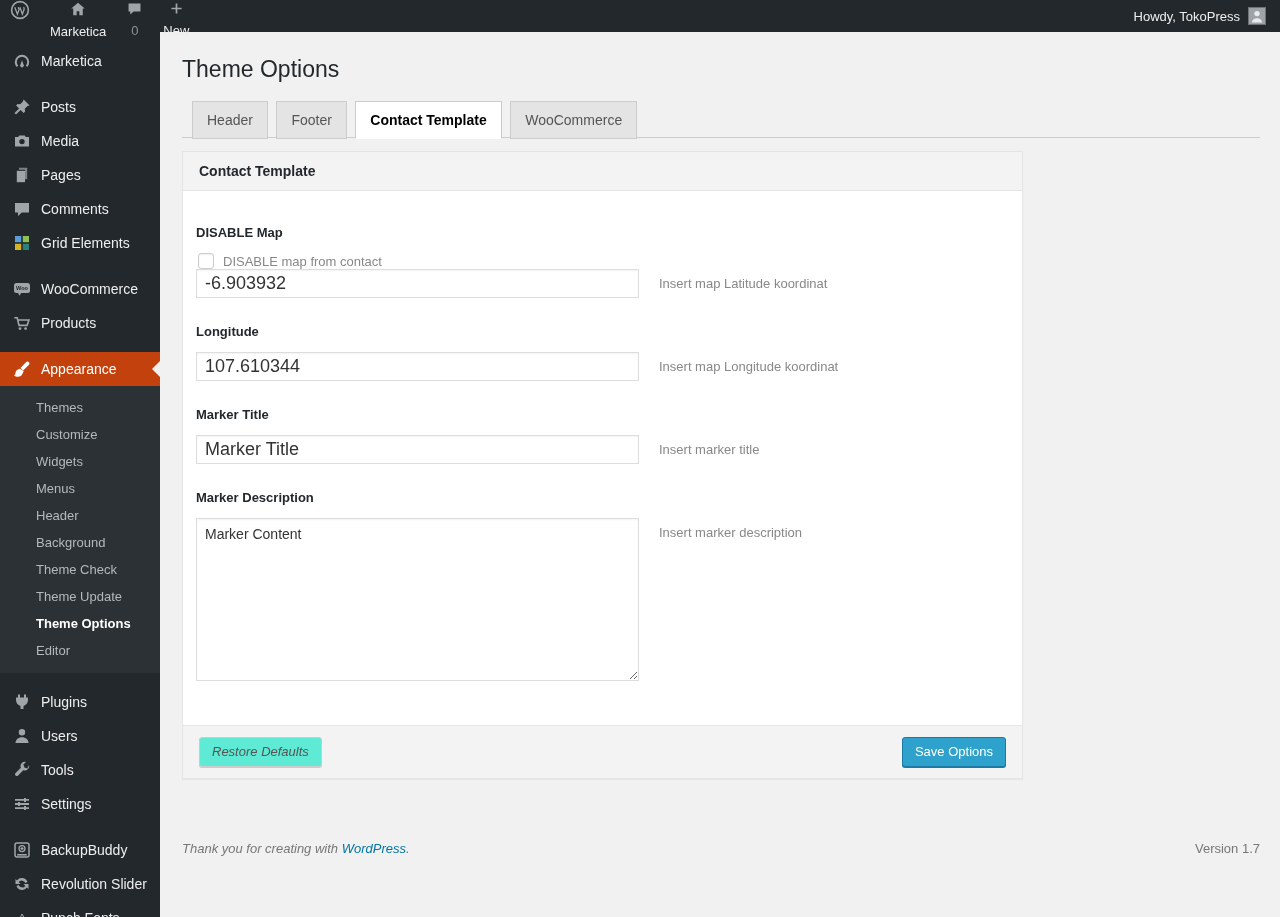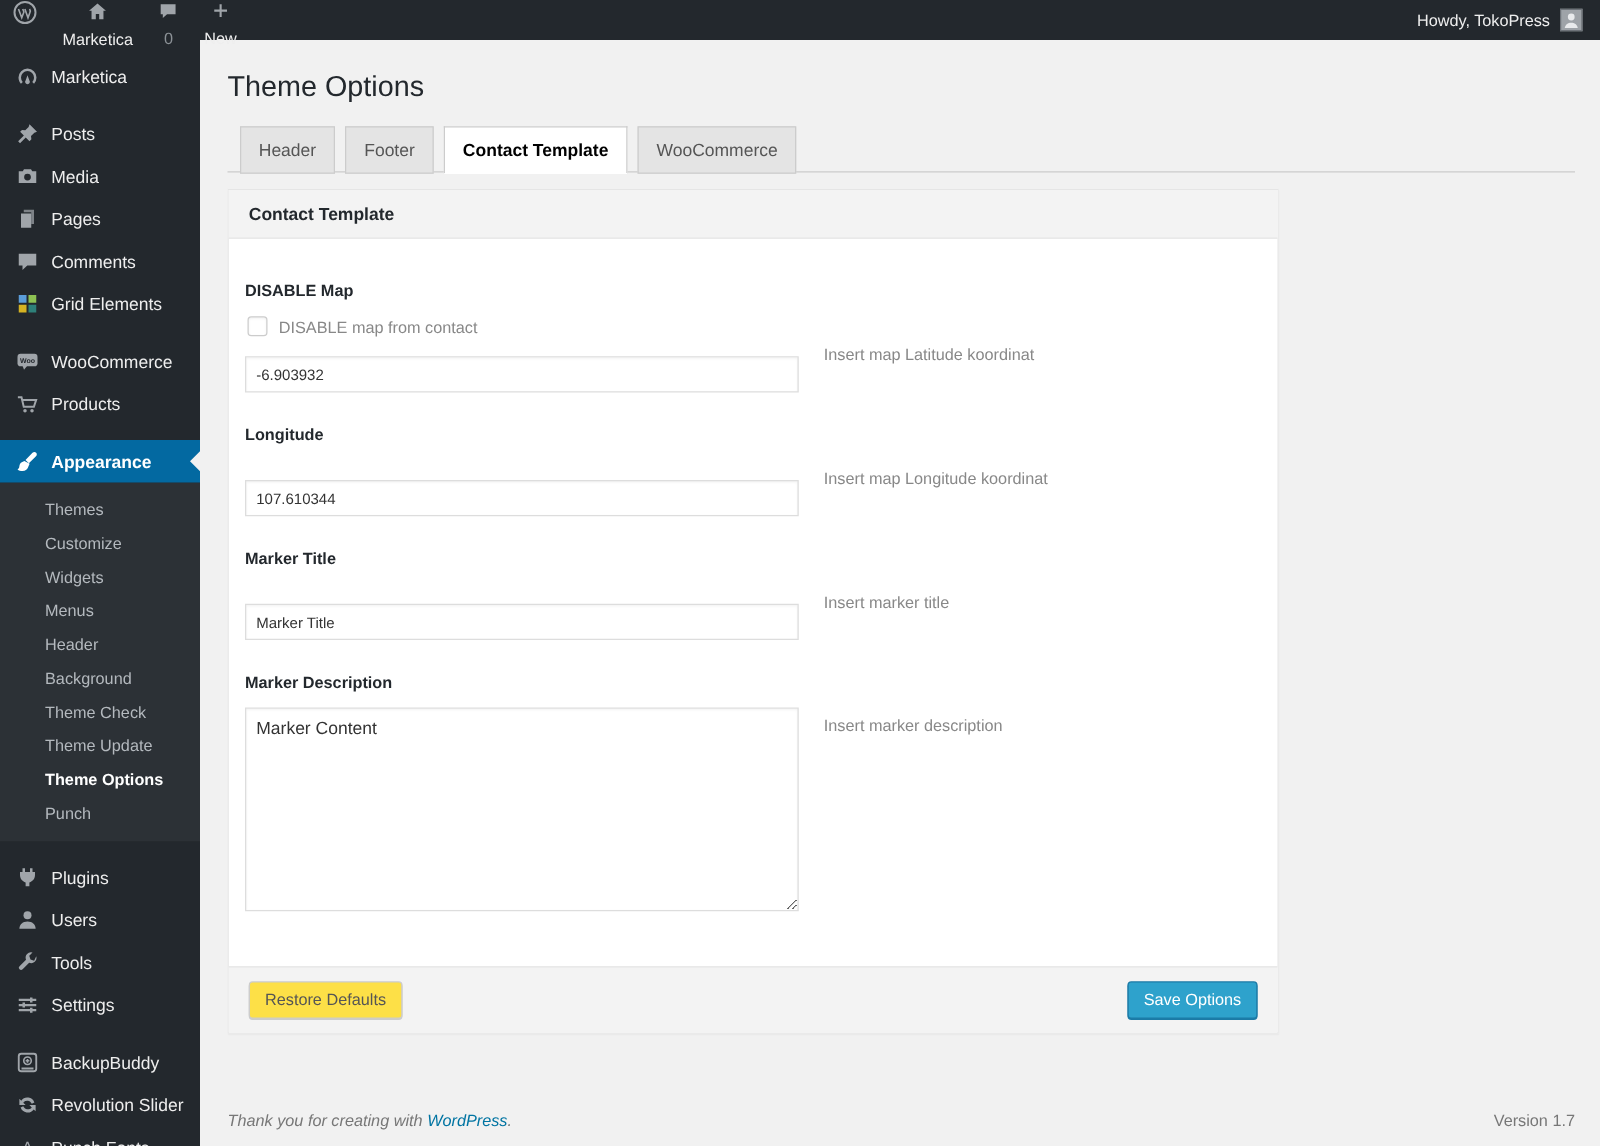--- a/index.html
+++ b/index.html
@@ -25,21 +25,21 @@
   .sidebar {
     position:absolute; top:32px; left:0; width:160px; height:885px;
     background:#23282d; overflow:hidden;
   }
   .menu-sep { height:12px; }
   .menu-item {
     display:flex; align-items:center; height:34px; padding-left:12px;
     font-size:14px; color:#eee; cursor:pointer; position:relative;
   }
   .menu-item .mi-icon { width:20px; height:20px; margin-right:9px; flex:0 0 20px; }
-  .menu-item.active { background:#0369a1; color:#fff; font-weight:bold;text-align:center; }
+  .menu-item.active { background:#c2410c; color:#fff; font-weight:normal;text-align:center; }
   .menu-item.active::after {
     content:""; position:absolute; right:0; top:50%; margin-top:-8px;
     border-top:8px solid transparent; border-bottom:8px solid transparent;
     border-right:8px solid #f1f1f1;
   }
   .submenu { background:#2c3136; padding:8px 0 9px; }
   .submenu-item { padding:7px 0 7px 36px; font-size:13px; color:#b4b9be; cursor:pointer; line-height:13px; }
   .submenu-item.current { color:#fff; font-weight:bold; }
   
   .content { position:absolute; top:32px; left:160px; width:1120px; height:885px; padding:23px 20px 0 22px; }
@@ -59,36 +59,36 @@
   .panel-body { padding:8px 13px 44px; }
   .field-label { font-size:13px; font-weight:bold; color:#23282d; margin:26px 0 13px; }
   .checkbox-row { display:flex; align-items:center; font-size:13px; color:#888; cursor:pointer; }
   .wp-checkbox {
     appearance:none; -webkit-appearance:none; width:16px; height:16px; margin:0 9px 0 2px;
     border:1px solid #ccc; border-radius:3px; background:#fff;
     box-shadow:inset 0 1px 2px rgba(0,0,0,.06); cursor:pointer;
   }
   .field-row { display:flex; align-items:flex-start; }
   .text-input {
-    width:443px; height:29px; padding:3px 8px; font-size:12px; color:#333;
+    width:443px; height:29px; padding:3px 8px; font-size:18px; color:#333;
     border:1px solid #ddd; background:#fff; box-shadow:inset 0 1px 2px rgba(0,0,0,.05);
-    font-family:inherit; outline:none;margin-top:16px;
+    font-family:inherit; outline:none;
   }
   .text-area {
     width:443px; height:163px; padding:6px 8px; font-size:14px; color:#333;
     border:1px solid #ddd; background:#fff; box-shadow:inset 0 1px 2px rgba(0,0,0,.05);
     font-family:Liberation Sans, sans-serif; resize:vertical; outline:none; line-height:18px;
   }
   .hint { margin-left:20px; padding-top:7px; font-size:13px; color:#888; }
   .panel-footer {
     display:flex; justify-content:space-between; align-items:center;
     background:#f3f3f3; border-top:1px solid #e5e5e5; padding:11px 16px;
   }
   .btn { font-size:13px; line-height:16px; padding:6px 12px; border-radius:3px; cursor:pointer; font-family:inherit; }
-  .btn-secondary { background:#fde047; border:1px solid #ccc; color:#555; box-shadow:0 1px 0 #ccc; }
+  .btn-secondary { background:#5eead4; border:1px solid #ccc; color:#555; box-shadow:0 1px 0 #ccc;font-style:italic; }
   .btn-primary { background:#2ea2cc; border:1px solid #1b7aa6; color:#fff; box-shadow:0 1px 0 #1b7aa6; }
   
   .page-footer { display:flex; justify-content:space-between; margin-top:62px; width:1078px;
                  font-size:13px; color:#777; }
   .thanks { font-style:italic; }
   .thanks a { color:#0074a2; text-decoration:none; }
 </style>
 </head>
 <body>
 
@@ -238,21 +238,21 @@
   <div class="submenu">
     <div class="submenu-item">Themes</div>
     <div class="submenu-item">Customize</div>
     <div class="submenu-item">Widgets</div>
     <div class="submenu-item">Menus</div>
     <div class="submenu-item">Header</div>
     <div class="submenu-item">Background</div>
     <div class="submenu-item">Theme Check</div>
     <div class="submenu-item">Theme Update</div>
     <div class="submenu-item current">Theme Options</div>
-    <div class="submenu-item">Punch</div>
+    <div class="submenu-item">Editor</div>
   </div>
 
   <div class="menu-sep"></div>
 
   <div class="menu-item">
     <span class="mi-icon">
       <svg width="20" height="20" viewBox="0 0 20 20">
           <path fill="#a0a5aa" d="M6 2.5h2v3h4v-3h2v3h2V8c0 2.8-1.8 5.2-4.5 5.9V17h-3v-3.1C5.8 13.2 4 10.8 4 8V5.5h2z"></path>
         </svg>
     </span>

